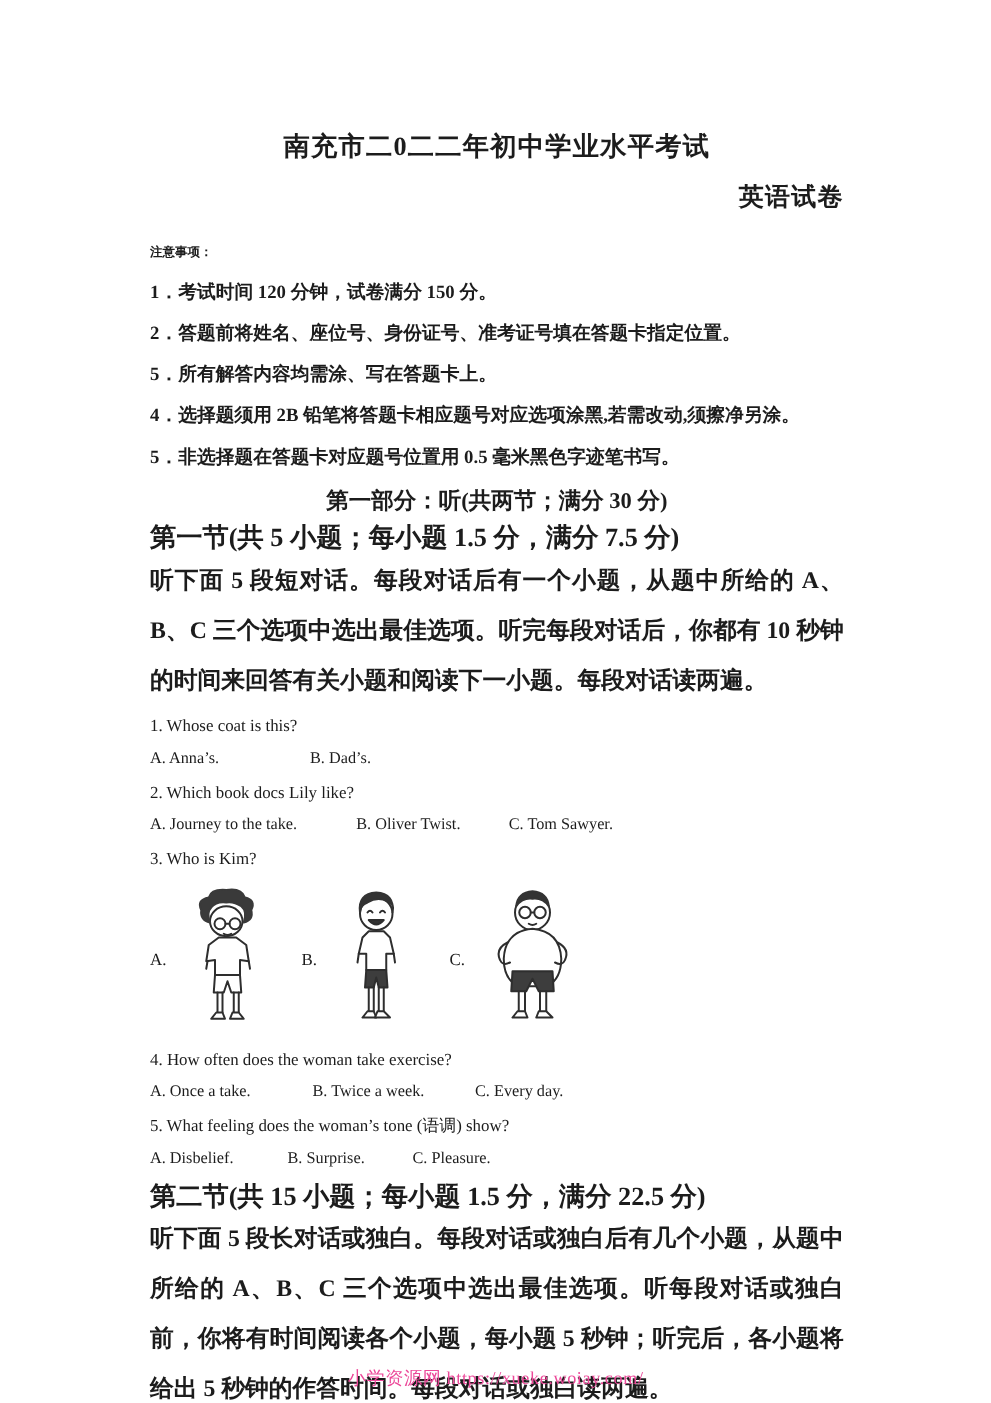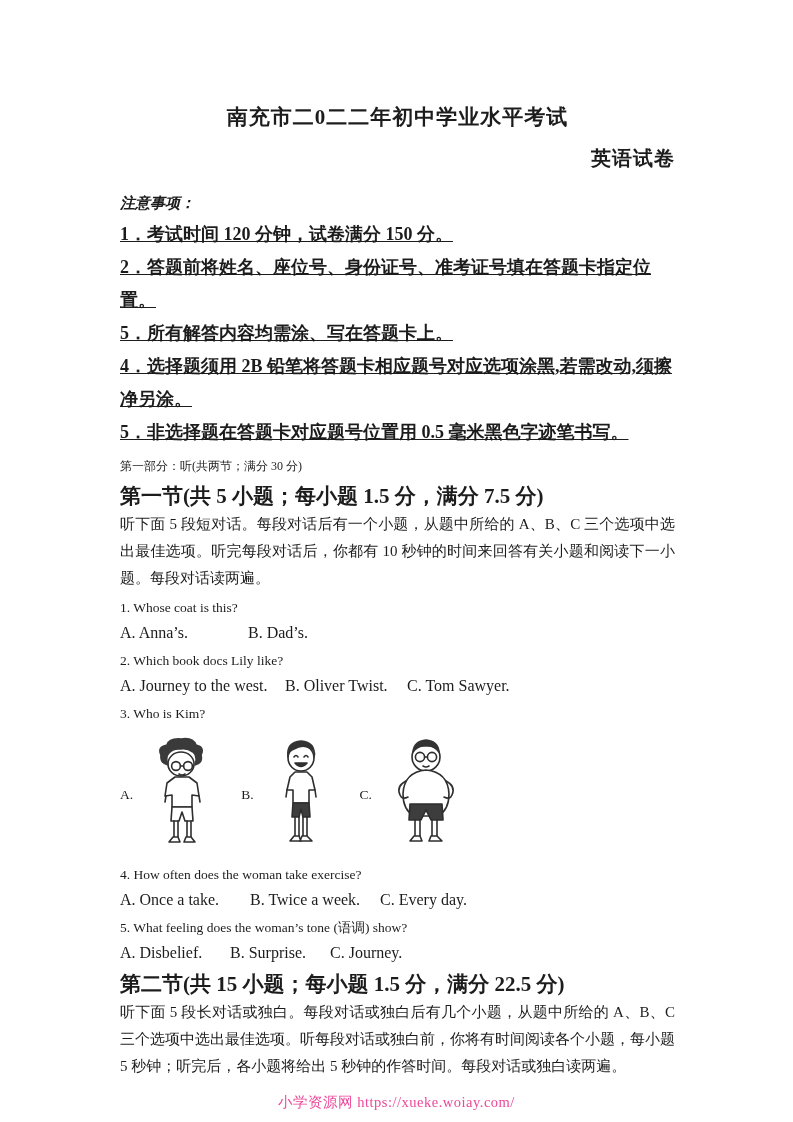--- a/index.html
+++ b/index.html
@@ -11,27 +11,27 @@
     padding: 86px 118px 0 120px; overflow: hidden;
   }
   .title {
     font-size: 21px; font-weight: 700; text-align: center;
     margin: 0; line-height: 30px; letter-spacing: 1px;
   }
   .subtitle {
     font-size: 20px; font-weight: 700; text-align: right;
     margin: 12px 0 0; line-height: 28px; letter-spacing: 1px;
   }
-  .notice-heading { font-size: 15px; font-weight: 700; margin: 16px 0 0; line-height: 30px; font-style: italic; }
-  .notice-item   { font-size: 18px; font-weight: 700; margin: 0; line-height: 33px; text-decoration: underline; }
-  .part-heading  { font-size: 12px; font-weight: 400; text-align: left; margin: 2px 0 0; line-height: 30px; }
+  .notice-heading { font-size: 10px; font-weight: 700; margin: 16px 0 0; line-height: 30px; }
+  .notice-item   { font-size: 15px; font-weight: 700; margin: 0; line-height: 33px; }
+  .part-heading  { font-size: 18px; font-weight: 700; text-align: center; margin: 2px 0 0; line-height: 30px; }
   .section-heading { font-size: 21px; font-weight: 700; margin: 0; line-height: 30px; }
-  .instructions  { font-size: 15px; font-weight: 400; margin: 0; line-height: 27px; text-align: justify; }
+  .instructions  { font-size: 19px; font-weight: 700; margin: 0; line-height: 40px; text-align: justify; }
   .q-text  { font-size: 13.5px; font-weight: 400; margin: 3px 0 0; line-height: 25px; }
-  .options { font-size: 16px; font-weight: 400; margin: 0; line-height: 25px; display: grid; }
+  .options { font-size: 13px; font-weight: 400; margin: 0; line-height: 25px; display: grid; }
   .options span { white-space: nowrap; }
   .opts-q1 { grid-template-columns: 128px 92px auto; }
   .opts-q2 { grid-template-columns: 165px 122px auto; }
   .opts-q4 { grid-template-columns: 130px 130px auto; }
   .opts-q5 { grid-template-columns: 110px 100px auto; }
   .figure-row {
     display: flex; align-items: center; margin: 8px 0 6px;
     height: 122px;
   }
   .figure-unit { display: flex; align-items: center; }
@@ -70,21 +70,21 @@
     <p class="q-text">1. Whose coat is this?</p>
     <p class="options opts-q1">
       <span>A. Anna’s.</span>
       <span>B. Dad’s.</span>
     </p>
   </div>
 
   <div>
     <p class="q-text">2. Which book docs Lily like?</p>
     <p class="options opts-q2">
-      <span>A. Journey to the west.</span>
+      <span>A. Journey to the take.</span>
       <span>B. Oliver Twist.</span>
       <span>C. Tom Sawyer.</span>
     </p>
   </div>
 
   <div>
     <p class="q-text">3. Who is Kim?</p>
     <div class="figure-row">
 
       <div class="figure-unit">
@@ -156,21 +156,21 @@
       <span>B. Twice a week.</span>
       <span>C. Every day.</span>
     </p>
   </div>
 
   <div>
     <p class="q-text">5. What feeling does the woman’s tone (语调) show?</p>
     <p class="options opts-q5">
       <span>A. Disbelief.</span>
       <span>B. Surprise.</span>
-      <span>C. Journey.</span>
+      <span>C. Pleasure.</span>
     </p>
   </div>
 
   <p class="section-heading" style="margin-top:4px;">第二节(共 15 小题；每小题 1.5 分，满分 22.5 分)</p>
   <p class="instructions">听下面 5 段长对话或独白。每段对话或独白后有几个小题，从题中所给的 A、B、C 三个选项中选出最佳选项。听每段对话或独白前，你将有时间阅读各个小题，每小题 5 秒钟；听完后，各小题将给出 5 秒钟的作答时间。每段对话或独白读两遍。</p>
 
   <div class="footer">
     <span>小学资源网 https://xueke.woiay.com/</span>
   </div>
 

